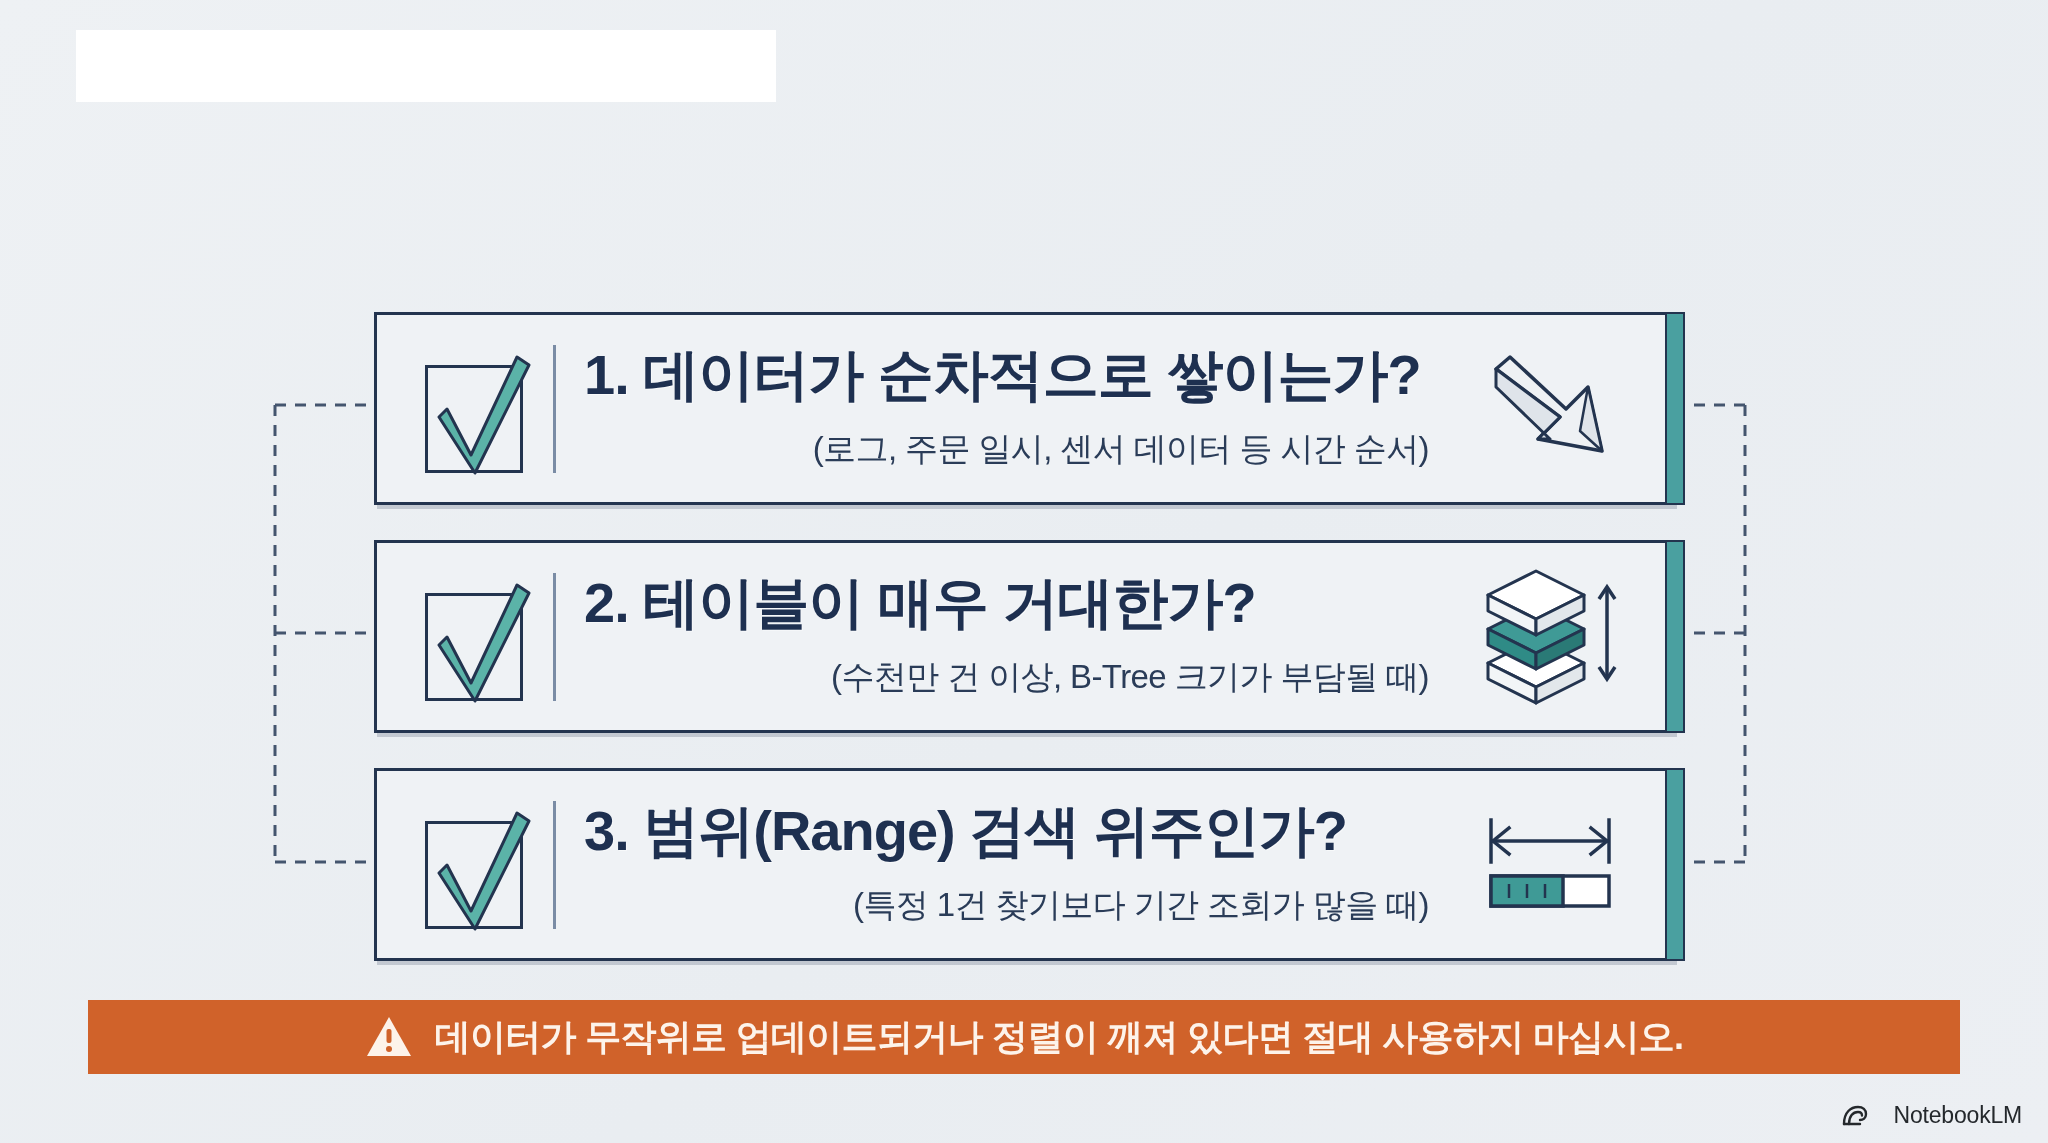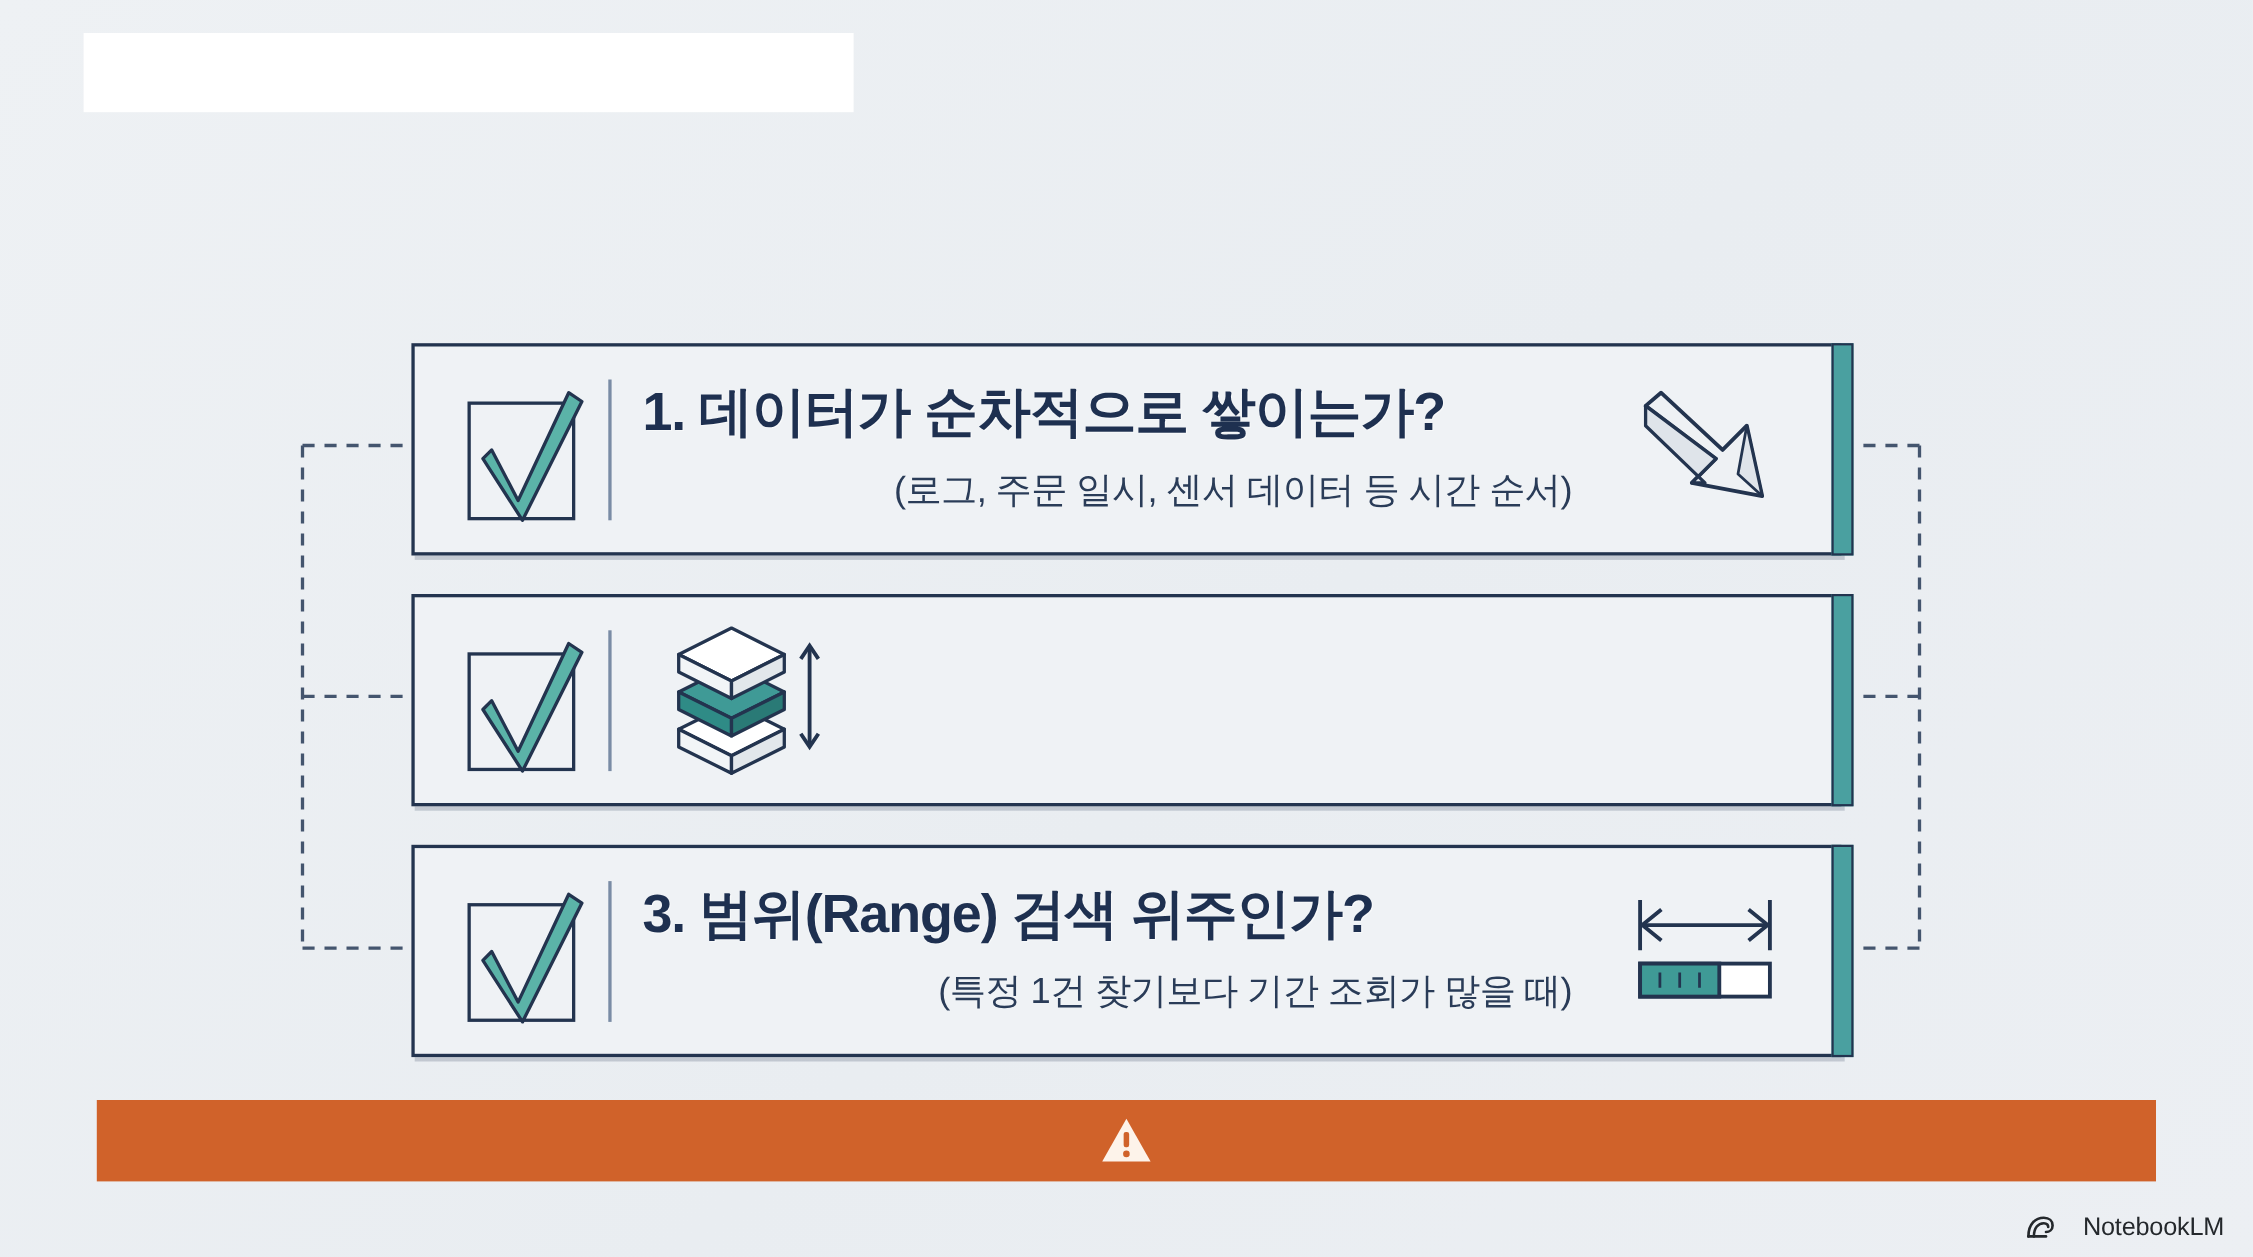--- a/index.html
+++ b/index.html
@@ -111,21 +111,21 @@
     margin-right: 28px;
     flex: 0 0 auto;
   }
 
   .card-text {
     flex: 1 1 auto;
     padding-right: 16px;
     min-width: 0;
   }
   .card-title {
-    font-size: 49px;
+    font-size: 56px;
     font-weight: 800;
     color: #1e3050;
     letter-spacing: -1px;
     line-height: 1.08;
     white-space: nowrap;
     text-shadow: 1px 1px 0 rgba(255,255,255,0.5);
   }
   .card-sub {
     margin-top: 22px;
     font-size: 33px;
@@ -232,20 +232,24 @@
     </div>
 
     <div class="card">
       <div class="check-wrap">
         <div class="check-box"></div>
         <svg class="check-tick" width="132" height="132" viewBox="0 0 132 132">
           <path d="M 36 66 L 60 112 L 106 14 L 118 22 L 64 130 L 28 74 Z" fill="#5bb3a8" stroke="#23344f" stroke-width="3" stroke-linejoin="round"></path>
         </svg>
       </div>
       <div class="divider"></div>
+      <div class="card-text">
+        <div class="card-title">2. 테이블이 매우 거대한가?</div>
+        <div class="card-sub">(수천만 건 이상, B-Tree 크기가 부담될 때)</div>
+      </div>
       <div class="card-icon">
         <svg width="160" height="140" viewBox="0 0 160 140">
           <g stroke="#23344f" stroke-width="3" stroke-linejoin="round">
 
             <path d="M 18 96 L 66 72 L 114 96 L 66 120 Z" fill="#ffffff"></path>
             <path d="M 18 96 L 18 112 L 66 136 L 66 120 Z" fill="#f2f5f7"></path>
             <path d="M 114 96 L 114 112 L 66 136 L 66 120 Z" fill="#e2e7eb"></path>
 
             <path d="M 18 62 L 66 38 L 114 62 L 66 86 Z" fill="#3f9a96"></path>
             <path d="M 18 62 L 18 78 L 66 102 L 66 86 Z" fill="#2f8b86"></path>
@@ -299,20 +303,21 @@
     </div>
 
   </div>
 
   <div class="warn-banner">
     <svg width="48" height="44" viewBox="0 0 48 44">
       <path d="M 24 2 L 46 41 L 2 41 Z" fill="#fdf3ea"></path>
       <rect x="21.5" y="14" width="5" height="14" rx="2" fill="#d0622a"></rect>
       <circle cx="24" cy="34" r="3" fill="#d0622a"></circle>
     </svg>
+    <div class="warn-text">데이터가 무작위로 업데이트되거나 정렬이 깨져 있다면 절대 사용하지 마십시오.</div>
   </div>
 
   <div class="footer">
     <svg width="28" height="24" viewBox="0 0 28 24">
       <path d="M 3 20 C 3 8 10 3 17 3 C 22 3 25 6 25 10 C 25 14 22 16 19 16" fill="none" stroke="#24282c" stroke-width="2.4" stroke-linecap="round"></path>
       <path d="M 8 20 C 8 12 12 8 17 8 C 20 8 21 10 21 11.5" fill="none" stroke="#24282c" stroke-width="2.4" stroke-linecap="round"></path>
       <path d="M 3 20 L 19 20" stroke="#24282c" stroke-width="2.4" stroke-linecap="round"></path>
     </svg>
     <span class="footer-label">NotebookLM</span>
   </div>

